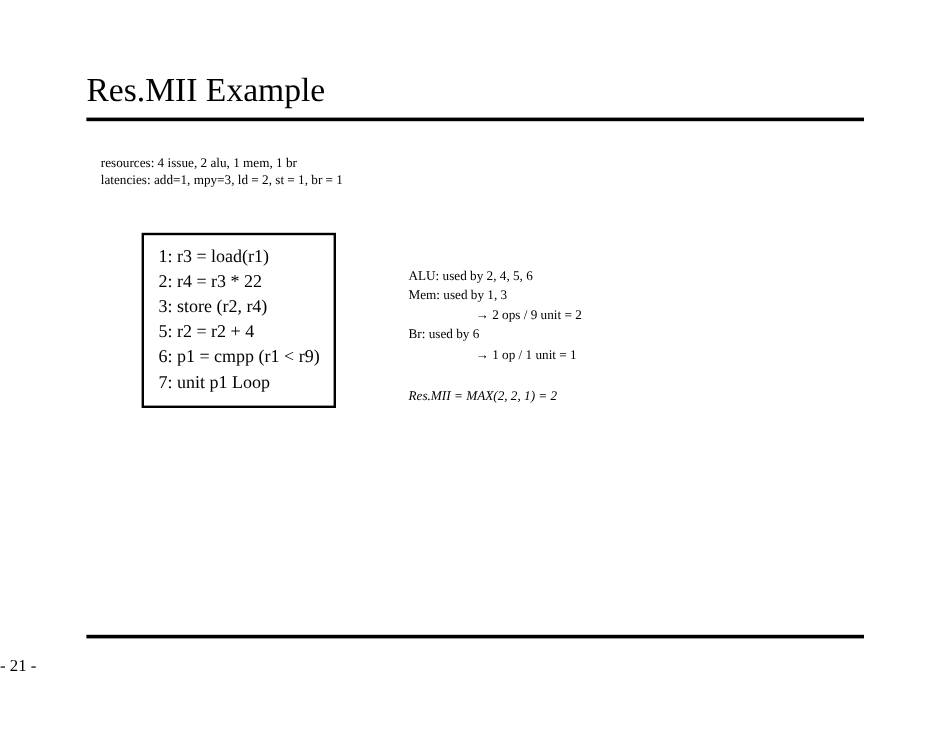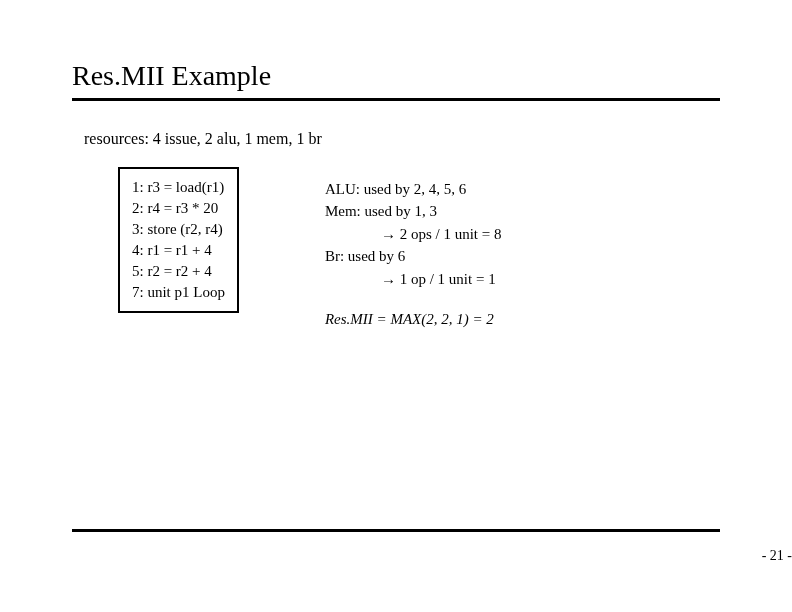--- a/index.html
+++ b/index.html
@@ -22,43 +22,43 @@
     font-size: 28px;
     font-weight: normal;
     margin: 0 0 6px 0;
   }
   .title-rule {
     border: none;
     border-top: 3px solid #000;
     margin: 0 0 28px 0;
   }
   .meta {
-    font-size: 16px;
+    font-size: 11px;
     line-height: 1.3;
     margin-left: 12px;
+    margin-bottom: 36px;
   }
   .content {
     display: flex;
-    align-items: center;
+    align-items: flex-start;
     gap: 60px;
     margin-left: 30px;
     padding-left: 16px;
   }
   .code-box {
     border: 2px solid #000;
     padding: 8px 12px;
     font-size: 15px;
     line-height: 1.4;
     white-space: nowrap;
   }
   .calc {
-    font-size: 15px;
+    font-size: 11px;
     line-height: 1.5;
     margin-top: 28px;
-    margin-left: 26px;
   }
   .arrow {
     font-family: "Arial", sans-serif;
   }
   .indent {
     margin-left: 56px;
   }
   .result {
     margin-top: 18px;
     font-style: italic;
@@ -69,50 +69,51 @@
     position: absolute;
     left: 72px;
     right: 72px;
     bottom: 72px;
   }
   .page-num {
     position: absolute;
     bottom: 48px;
     left: 0;
     right: 0;
-    text-align: right;
+    text-align: left;
     font-size: 14px;
   }
 </style>
 </head>
 <body>
 
 <div class="slide">
   <h1 class="title">Res.MII Example</h1>
   <hr class="title-rule">
 
   <div class="meta">
     <div>resources: 4 issue, 2 alu, 1 mem, 1 br</div>
+    <div>latencies: add=1, mpy=3, ld = 2, st = 1, br = 1</div>
   </div>
 
   <div class="content">
     <div class="code-box">
       <div>1: r3 = load(r1)</div>
-      <div>2: r4 = r3 * 20</div>
+      <div>2: r4 = r3 * 22</div>
       <div>3: store (r2, r4)</div>
-      <div>4: r1 = r1 + 4</div>
       <div>5: r2 = r2 + 4</div>
+      <div>6: p1 = cmpp (r1 &lt; r9)</div>
       <div>7: unit p1 Loop</div>
     </div>
 
     <div class="calc">
       <div>ALU:  used by 2, 4, 5, 6</div>
       <div>Mem: used by 1, 3</div>
       <div class="indent">
-        <span class="arrow">→</span><span> 2 ops / 1 unit = 8</span>
+        <span class="arrow">→</span><span> 2 ops / 9 unit = 2</span>
       </div>
       <div>Br: used by 6</div>
       <div class="indent">
         <span class="arrow">→</span><span> 1 op / 1 unit = 1</span>
       </div>
       <div class="result">Res.MII = MAX(2, 2, 1) = 2</div>
     </div>
   </div>
 
   <hr class="footer-rule">

